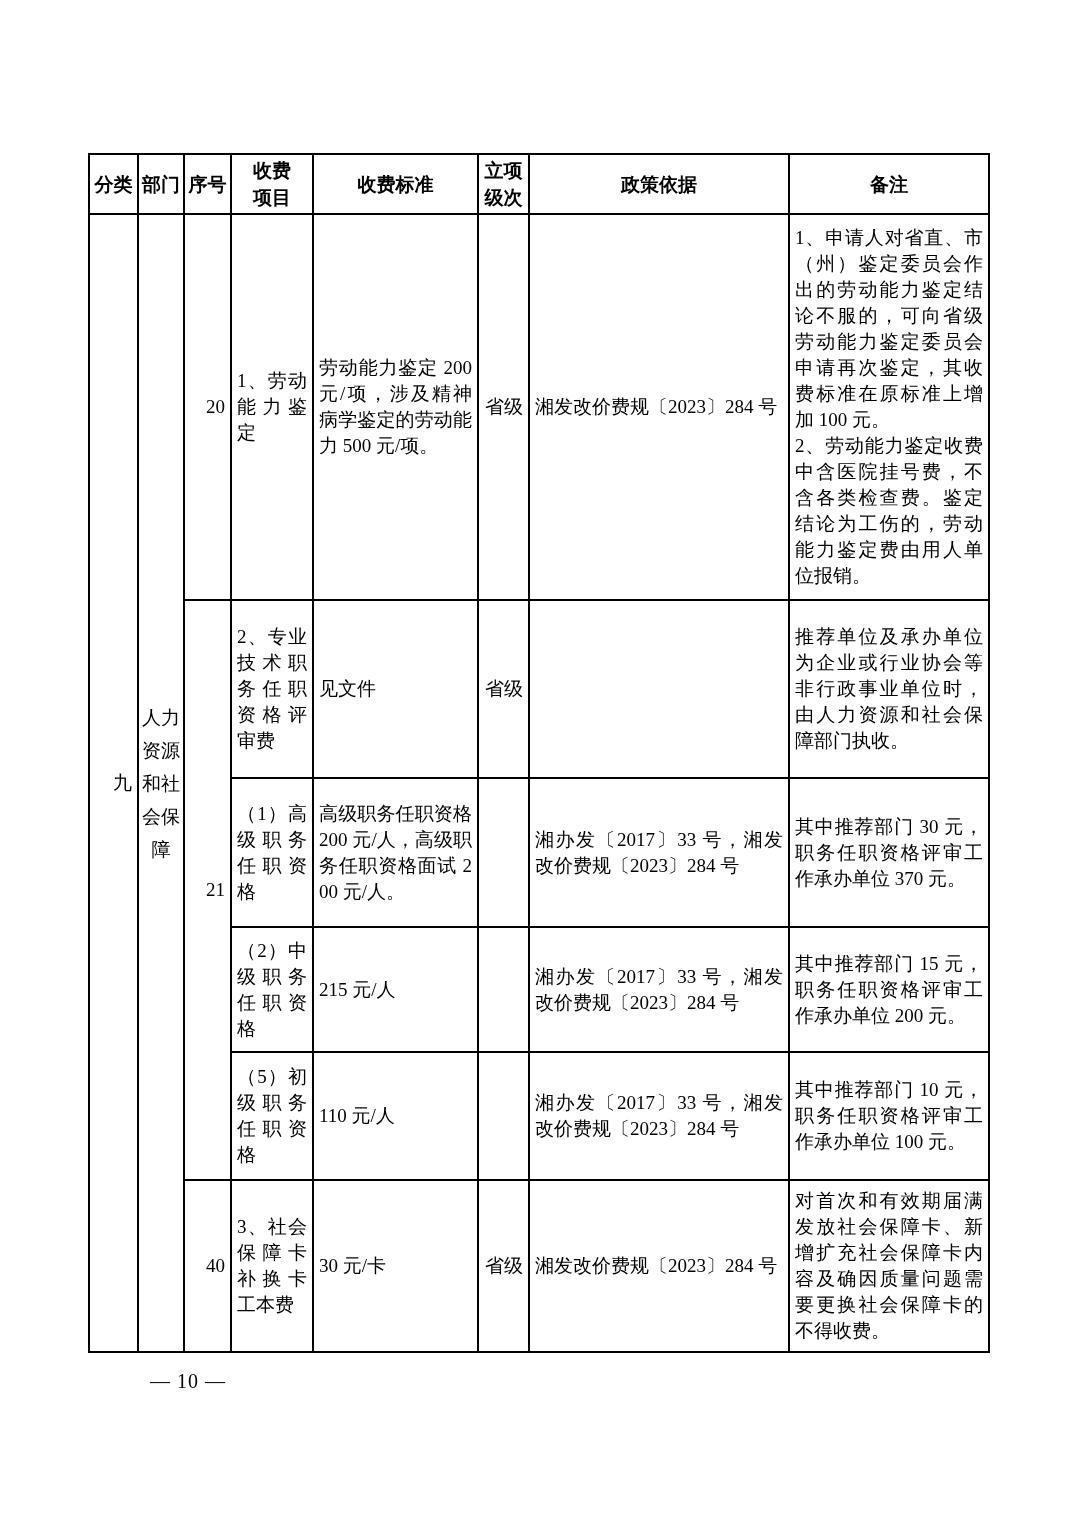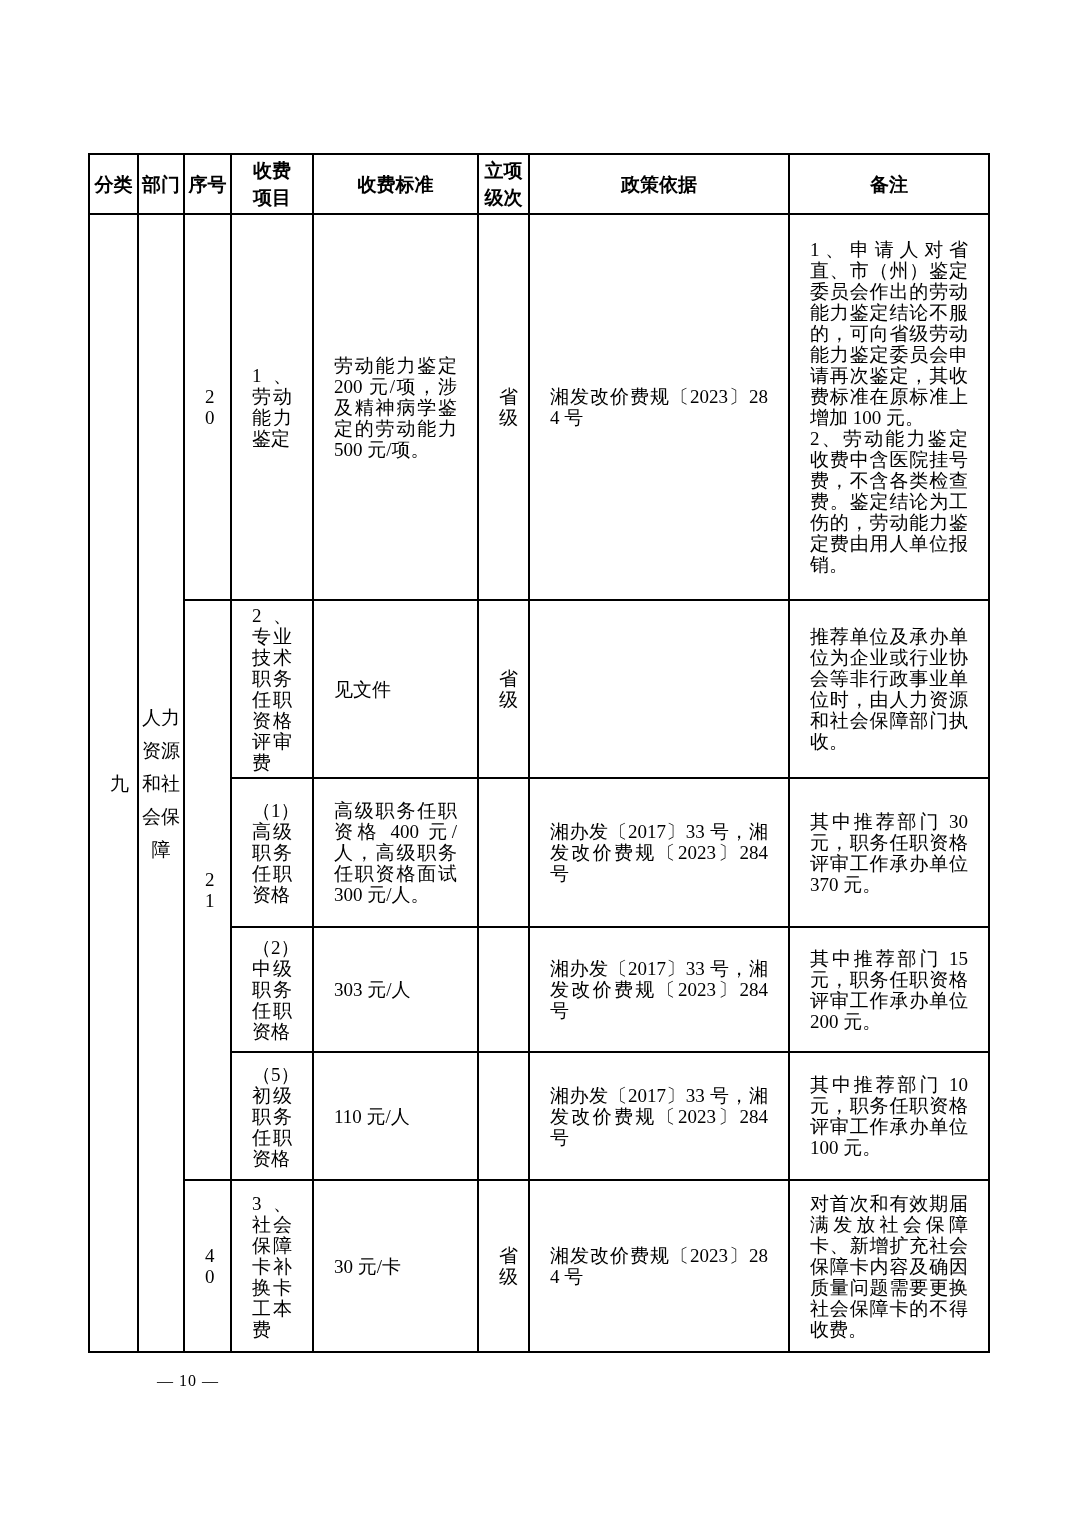--- a/index.html
+++ b/index.html
@@ -13,41 +13,41 @@
     position:absolute; left:0; top:0; width:1064px; height:1520px;
     background:#ffffff; overflow:hidden;
   }
   table.fee-table {
     position:absolute; left:88px; top:153px; width:900px;
     border-collapse:collapse; table-layout:fixed;
   }
   .fee-table th, .fee-table td {
     border:2px solid #000;
     font-size:19px;
-    line-height:21px;
+    line-height:26px;
     vertical-align:middle;
-    padding:2px 20px;
+    padding:2px 5px;
     word-break:break-all;
     overflow:hidden;
   }
   .fee-table th {
     font-family:"Liberation Sans","DejaVu Sans",sans-serif;
     font-weight:bold;
     text-align:center;
     line-height:27px;
     padding:2px;
   }
   .fee-table th .hline { display:block; }
-  .c-center { text-align:left; }
+  .c-center { text-align:right; }
   .c-just   { text-align:justify; text-justify:inter-character; }
   td.dept-cell { padding:17px 2px; text-align:center; line-height:33px; }
   td.remarks-cell div { text-align:justify; text-justify:inter-character; }
   .page-footer {
     position:absolute; left:88px; top:1366px; width:200px;
-    font-size:16px; line-height:30px; text-align:center;
+    font-size:20px; line-height:30px; text-align:center;
     letter-spacing:1px;
   }
 </style>
 </head>
 <body>
 
 <div class="page">
 
   <table class="fee-table">
     <colgroup>
@@ -97,29 +97,29 @@
       <td rowspan="4" class="c-center">21</td>
       <td class="c-just">2、专业技术职务任职资格评审费</td>
       <td class="c-just">见文件</td>
       <td class="c-center">省级</td>
       <td class="c-just"></td>
       <td class="c-just">推荐单位及承办单位为企业或行业协会等非行政事业单位时，由人力资源和社会保障部门执收。</td>
     </tr>
 
     <tr style="height:149px">
       <td class="c-just">（1）高级职务任职资格</td>
-      <td class="c-just">高级职务任职资格 400 元/人，高级职务任职资格面试 300 元/人。</td>
+      <td class="c-just">高级职务任职资格 200 元/人，高级职务任职资格面试 200 元/人。</td>
       <td class="c-center"></td>
       <td class="c-just">湘办发〔2017〕33 号，湘发改价费规〔2023〕284 号</td>
       <td class="c-just">其中推荐部门 30 元，职务任职资格评审工作承办单位 370 元。</td>
     </tr>
 
     <tr style="height:125px">
       <td class="c-just">（2）中级职务任职资格</td>
-      <td class="c-just">303 元/人</td>
+      <td class="c-just">215 元/人</td>
       <td class="c-center"></td>
       <td class="c-just">湘办发〔2017〕33 号，湘发改价费规〔2023〕284 号</td>
       <td class="c-just">其中推荐部门 15 元，职务任职资格评审工作承办单位 200 元。</td>
     </tr>
 
     <tr style="height:128px">
       <td class="c-just">（5）初级职务任职资格</td>
       <td class="c-just">110 元/人</td>
       <td class="c-center"></td>
       <td class="c-just">湘办发〔2017〕33 号，湘发改价费规〔2023〕284 号</td>

